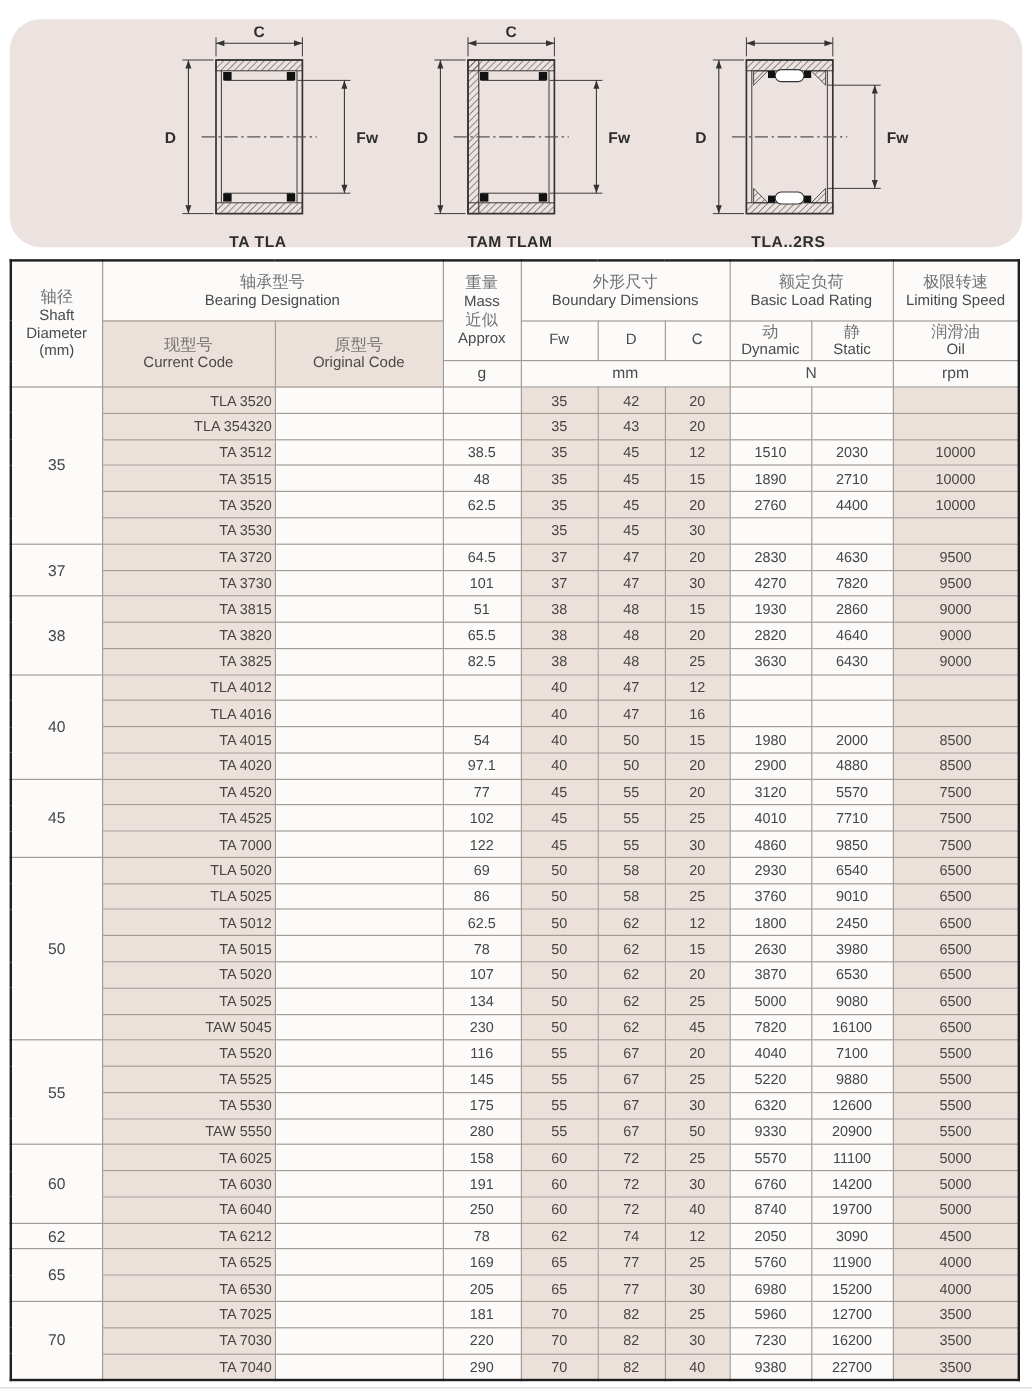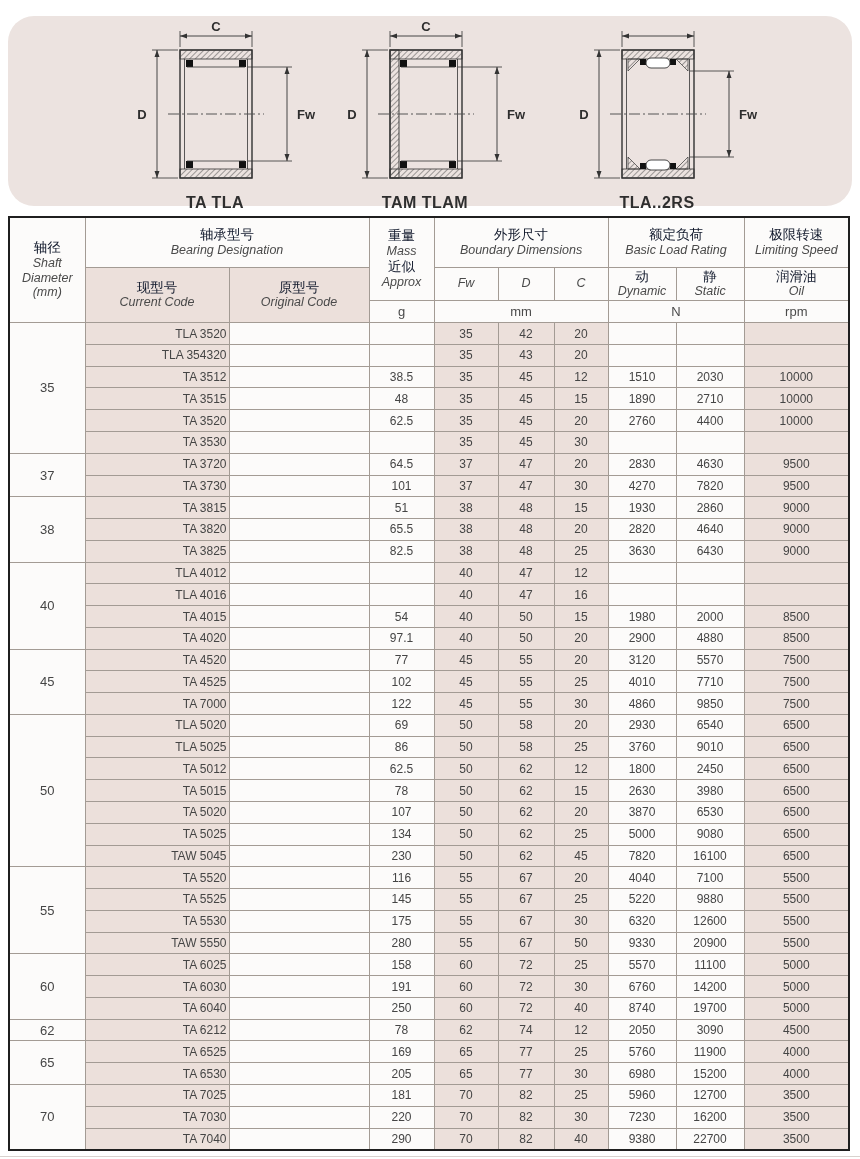--- a/index.html
+++ b/index.html
@@ -7,35 +7,35 @@
     font-family:"Liberation Sans", sans-serif; color:#3f3f3f; }
   
   .panel { position:absolute; left:8px; top:16px; width:844px; height:190px;
     background:#ece3e0; border-radius:26px; }
   .diagram { position:absolute; top:6px; width:250px; height:184px; }
   .diagram svg { width:100%; height:100%; display:block; }
   #diag1 { left:82px; }
   #diag2 { left:292px; }
   #diag3 { left:524px; }
   .diag-label { position:absolute; width:250px; text-align:center; top:172px;
-    font-size:16px; font-weight:700; color:#2e2e2e; letter-spacing:0.5px; }
+    font-size:13px; font-weight:700; color:#2e2e2e; letter-spacing:0.5px; }
   .dimtext { font-family:"Liberation Sans", sans-serif; font-size:13px; font-weight:700; fill:#2e2e2e; }
   
   table { position:absolute; left:8px; top:216px; width:841px;
     border-collapse:collapse; table-layout:fixed; }
   table, th, td { border:1px solid #a39b94; }
   table { border:2px solid #1f1f1f; }
   th { font-weight:400; vertical-align:middle; text-align:center; line-height:1.18; padding:1px 0; }
   td { height:21.77px; font-size:12px; text-align:center; vertical-align:middle;
     color:#454545; padding:0 2px; overflow:hidden; white-space:nowrap; }
   td.left { text-align:right; padding-left:15px; }
   .pink  { background:#ece0db; }
   .white { background:#fcfbfa; }
-  .cn  { font-size:13.5px; color:#0f172a; display:block; }
-  .en  { font-size:12.5px; color:#4a4a4a; display:block;font-style:italic; }
+  .cn  { font-size:13.5px; color:#737373; display:block; }
+  .en  { font-size:12.5px; color:#4a4a4a; display:block; }
   .unit{ font-size:13px; color:#4a4a4a; }
   thead tr.r1 th { height:50px; }
   thead tr.r2 th { height:32px; }
   thead tr.r3 th { height:22px; }
   .bottom-hairline { position:absolute; left:0; top:1156px; width:860px;
     border-top:1px solid #d9d2ce; }
 </style>
 </head>
 <body>
 

